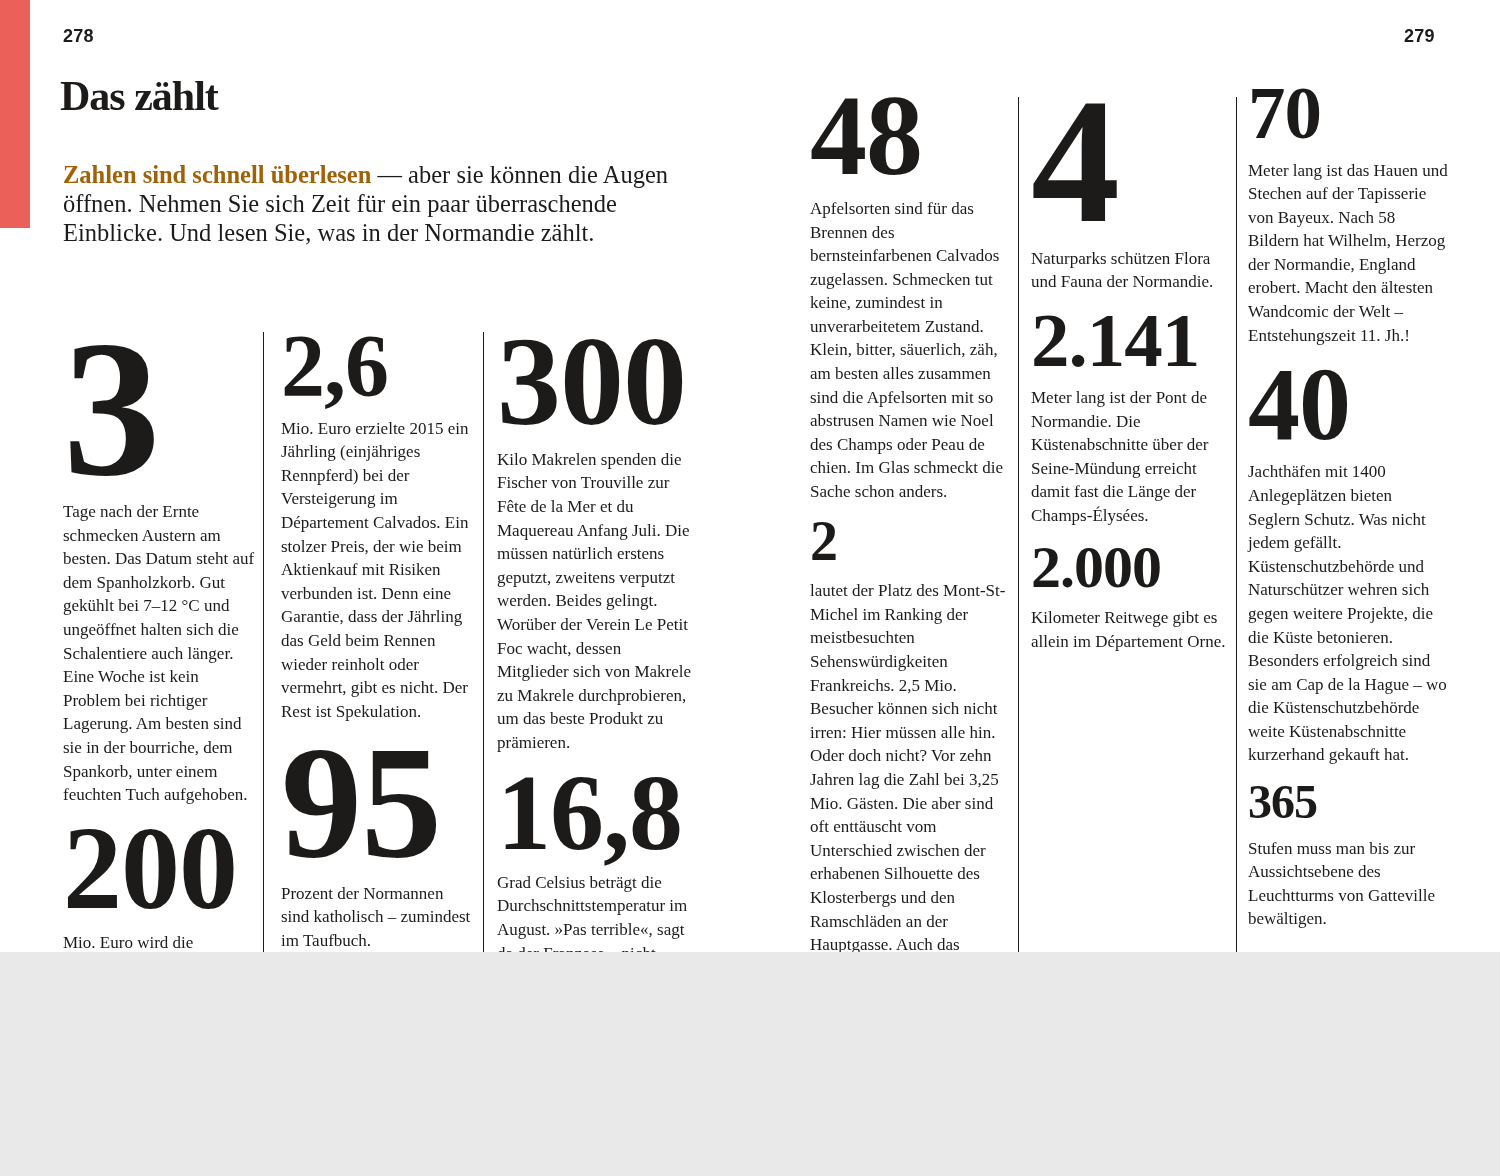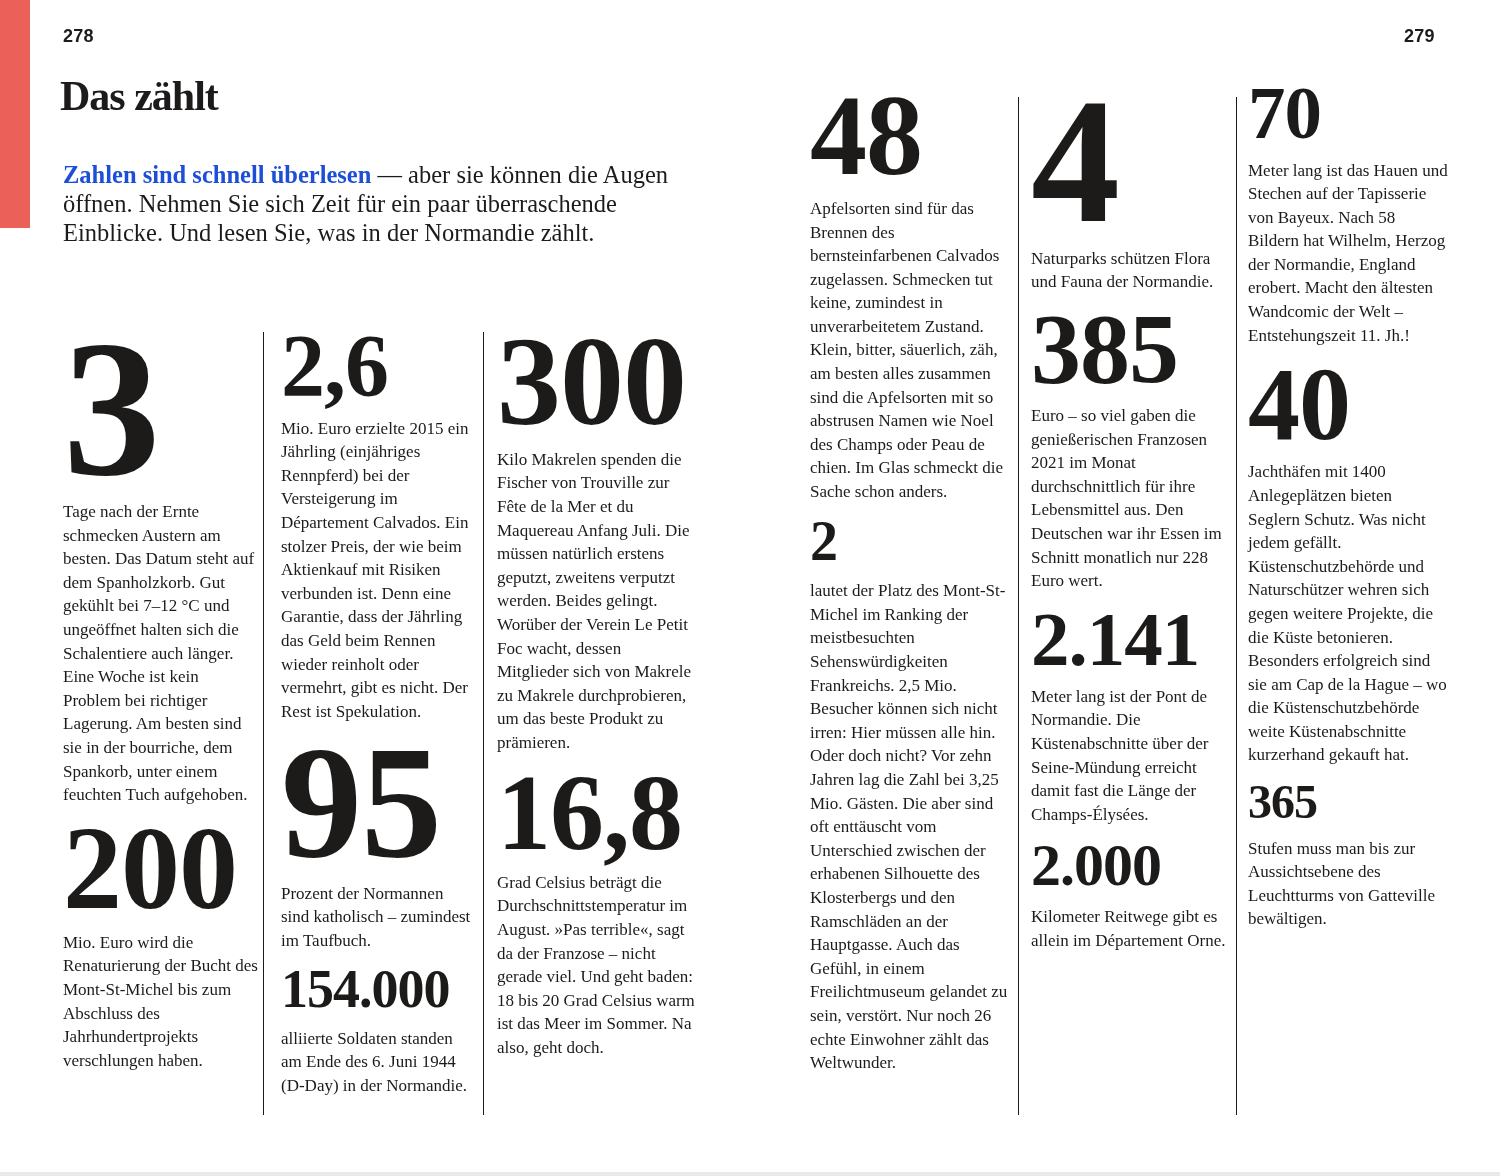--- a/index.html
+++ b/index.html
@@ -1,18 +1,18 @@
 <!DOCTYPE html>
 <html lang="de"><head>
 <meta charset="utf-8">
 <style>
   html,body{margin:0;padding:0;background:#e9e9e9;}
   .spread{
     position:relative;
-    width:1500px;height:1172px;
+    width:1500px;height:952px;
     background:#ffffff;
     overflow:hidden;
     font-family:"Liberation Serif", serif;
     color:#1c1b1a;
   }
   .red-bar{position:absolute;left:0;top:0;width:30px;height:228px;}
   .pagenum{
     position:absolute;top:26px;
     font-family:"Liberation Sans", sans-serif;
     font-weight:700;font-size:18px;letter-spacing:.2px;
@@ -64,21 +64,21 @@
 
 <div class="spread">
 
   <div class="red-bar" style="background: rgb(235, 97, 89);"></div>
 
   <div class="pagenum left">278</div>
   <div class="pagenum right">279</div>
 
   <h1 class="title">Das zählt</h1>
 
-  <p class="intro"><span class="lead" style="color: #1d4ed8;">Zahlen sind schnell überlesen</span><span> — aber sie können die Augen öffnen. Nehmen Sie sich Zeit für ein paar überraschende Einblicke. Und lesen Sie, was in der Normandie zählt.</span></p>
+  <p class="intro"><span class="lead" style="color: #a16207;">Zahlen sind schnell überlesen</span><span> — aber sie können die Augen öffnen. Nehmen Sie sich Zeit für ein paar überraschende Einblicke. Und lesen Sie, was in der Normandie zählt.</span></p>
 
   <div class="vrule" style="left:263px;top:332px;height:783px;"></div>
   <div class="vrule" style="left:483px;top:332px;height:783px;"></div>
   <div class="vrule" style="left:1018px;top:97px;height:1018px;"></div>
   <div class="vrule" style="left:1236px;top:97px;height:1018px;"></div>
 
   <div class="col" style="left:63px;top:332px;width:196px;">
     <section class="block">
       <div class="num n-3">3</div>
       <p><span>Tage nach der Ernte schmecken Austern am besten. Das Datum steht auf dem Spanholzkorb. Gut gekühlt bei 7–12 °C und ungeöffnet halten sich die Schalentiere auch länger. Eine Woche ist kein Problem bei richtiger Lagerung. Am besten sind sie in der </span><span class="it">bourriche</span><span>, dem Spankorb, unter einem feuchten Tuch aufgehoben.</span></p>
@@ -125,24 +125,20 @@
       <p>lautet der Platz des Mont-St-Michel im Ranking der meistbesuchten Sehenswürdigkeiten Frankreichs. 2,5 Mio. Besucher können sich nicht irren: Hier müssen alle hin. Oder doch nicht? Vor zehn Jahren lag die Zahl bei 3,25 Mio. Gästen. Die aber sind oft enttäuscht vom Unterschied zwischen der erhabenen Silhouette des Klosterbergs und den Ramschläden an der Hauptgasse. Auch das Gefühl, in einem Freilichtmuseum gelandet zu sein, verstört. Nur noch 26 echte Einwohner zählt das Weltwunder.</p>
     </section>
   </div>
 
   <div class="col" style="left:1031px;top:92px;width:196px;">
     <section class="block">
       <div class="num n-4">4</div>
       <p>Naturparks schützen Flora und Fauna der Normandie.</p>
     </section>
     <section class="block">
-      <div class="num n-385">385</div>
-      <p>Euro – so viel gaben die genießerischen Franzosen 2021 im Monat durchschnittlich für ihre Lebensmittel aus. Den Deutschen war ihr Essen im Schnitt monatlich nur 228 Euro wert.</p>
-    </section>
-    <section class="block">
       <div class="num n-2141">2.141</div>
       <p>Meter lang ist der Pont de Normandie. Die Küstenabschnitte über der Seine-Mündung erreicht damit fast die Länge der Champs-Élysées.</p>
     </section>
     <section class="block">
       <div class="num n-2000">2.000</div>
       <p>Kilometer Reitwege gibt es allein im Département Orne.</p>
     </section>
   </div>
 
   <div class="col" style="left:1248px;top:84px;width:200px;">

